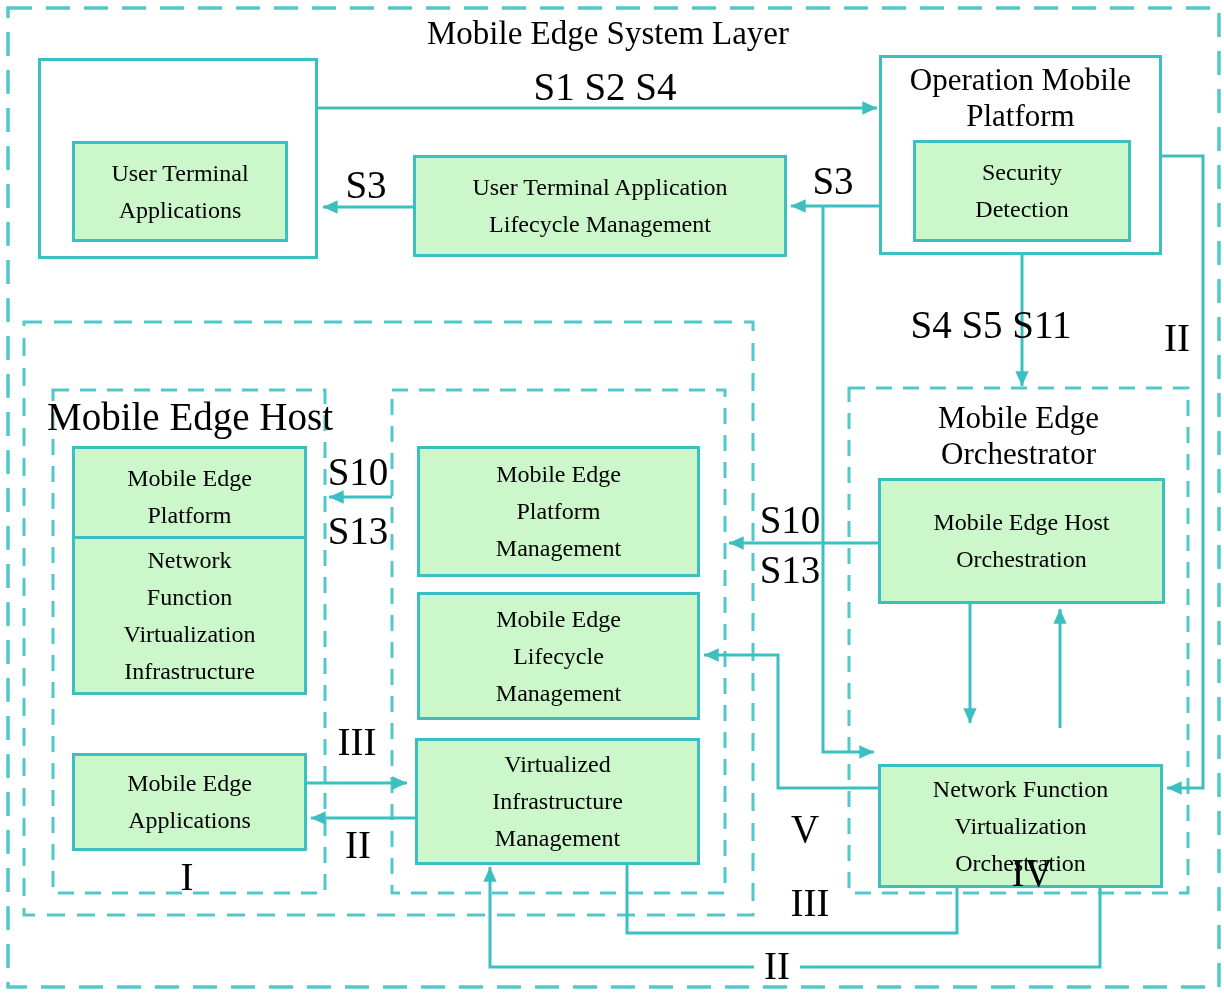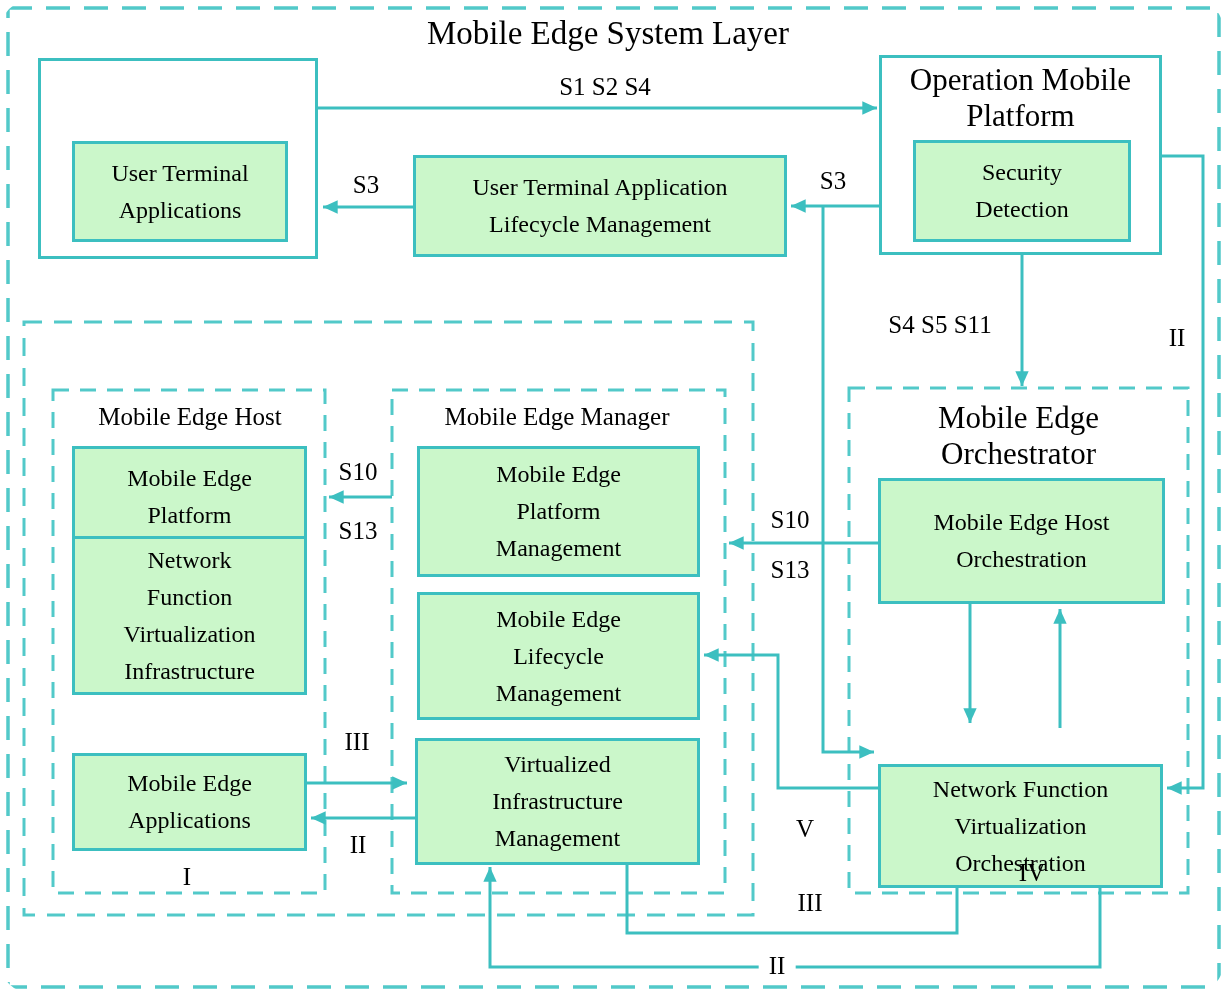--- a/index.html
+++ b/index.html
@@ -1,39 +1,38 @@
 <!DOCTYPE html>
 <html><head>
 <meta charset="utf-8">
 <style>
   html,body{margin:0;padding:0;background:#ffffff;}
   #canvas{
     position:relative;width:1224px;height:993px;background:#ffffff;
     font-family:"Liberation Serif","DejaVu Serif",serif;color:#000;
     overflow:hidden;
-    border-radius:31px;
   }
   #wires{position:absolute;left:0;top:0;width:1224px;height:993px;}
   .gbox{
     position:absolute;box-sizing:border-box;
     background:#cbf7ca;border:3px solid #3cbfc0;
     display:flex;align-items:center;justify-content:center;
     text-align:center;font-size:24px;line-height:37px;white-space:pre-line;
   }
   .wbox{
     position:absolute;box-sizing:border-box;
     background:#ffffff;border:3px solid #3cbfc0;
   }
   .btitle{
     position:absolute;text-align:center;font-size:31px;line-height:36px;
     white-space:pre-line;
   }
   .lbl{
     position:absolute;transform:translate(-50%,-50%);
-    font-size:25px;line-height:32px;white-space:nowrap;text-align:center;
+    font-size:39px;line-height:32px;white-space:nowrap;text-align:center;
   }
   .lbl.bg{background:#ffffff;padding:0 10px;}
   .layer-title{font-size:33px;}
 </style>
 </head>
 <body>
 
 <div id="canvas">
 
   <svg id="wires" viewBox="0 0 1224 993" xmlns="http://www.w3.org/2000/svg">
@@ -68,21 +67,20 @@
 
   <div class="lbl layer-title" style="left:608px;top:33px">Mobile Edge System Layer</div>
 
   <div class="wbox" style="left:38px;top:58px;width:280px;height:201px"></div>
 
   <div class="wbox" style="left:879px;top:55px;width:283px;height:200px"></div>
   <div class="btitle" style="left:879px;top:62px;width:283px">Operation Mobile
 Platform</div>
 
   <div class="lbl" style="left:190px;top:417px">Mobile Edge Host</div>
-  <div class="lbl" style="left:557px;top:417px">Mobile Edge Manager</div>
   <div class="btitle" style="left:849px;top:400px;width:339px">Mobile Edge
 Orchestrator</div>
 
   <div class="gbox" style="left:72px;top:141px;width:216px;height:101px">User Terminal
 Applications</div>
   <div class="gbox" style="left:913px;top:140px;width:218px;height:102px">Security
 Detection</div>
   <div class="gbox" style="left:413px;top:155px;width:374px;height:102px">User Terminal Application
 Lifecycle Management</div>
 
@@ -107,21 +105,21 @@
 
   <div class="gbox" style="left:878px;top:478px;width:287px;height:126px">Mobile Edge Host
 Orchestration</div>
   <div class="gbox" style="left:878px;top:764px;width:285px;height:124px">Network Function
 Virtualization
 Orchestration</div>
 
   <div class="lbl" style="left:605px;top:87px">S1 S2 S4</div>
   <div class="lbl" style="left:366px;top:185px">S3</div>
   <div class="lbl" style="left:833px;top:181px">S3</div>
-  <div class="lbl" style="left:940px;top:325px">S4 S5 S11</div>
+  <div class="lbl" style="left:991px;top:325px">S4 S5 S11</div>
   <div class="lbl" style="left:1177px;top:338px">II</div>
 
   <div class="lbl" style="left:358px;top:472px">S10</div>
   <div class="lbl" style="left:358px;top:531px">S13</div>
 
   <div class="lbl" style="left:790px;top:520px">S10</div>
   <div class="lbl" style="left:790px;top:570px">S13</div>
 
   <div class="lbl" style="left:357px;top:742px">III</div>
   <div class="lbl" style="left:358px;top:845px">II</div>

